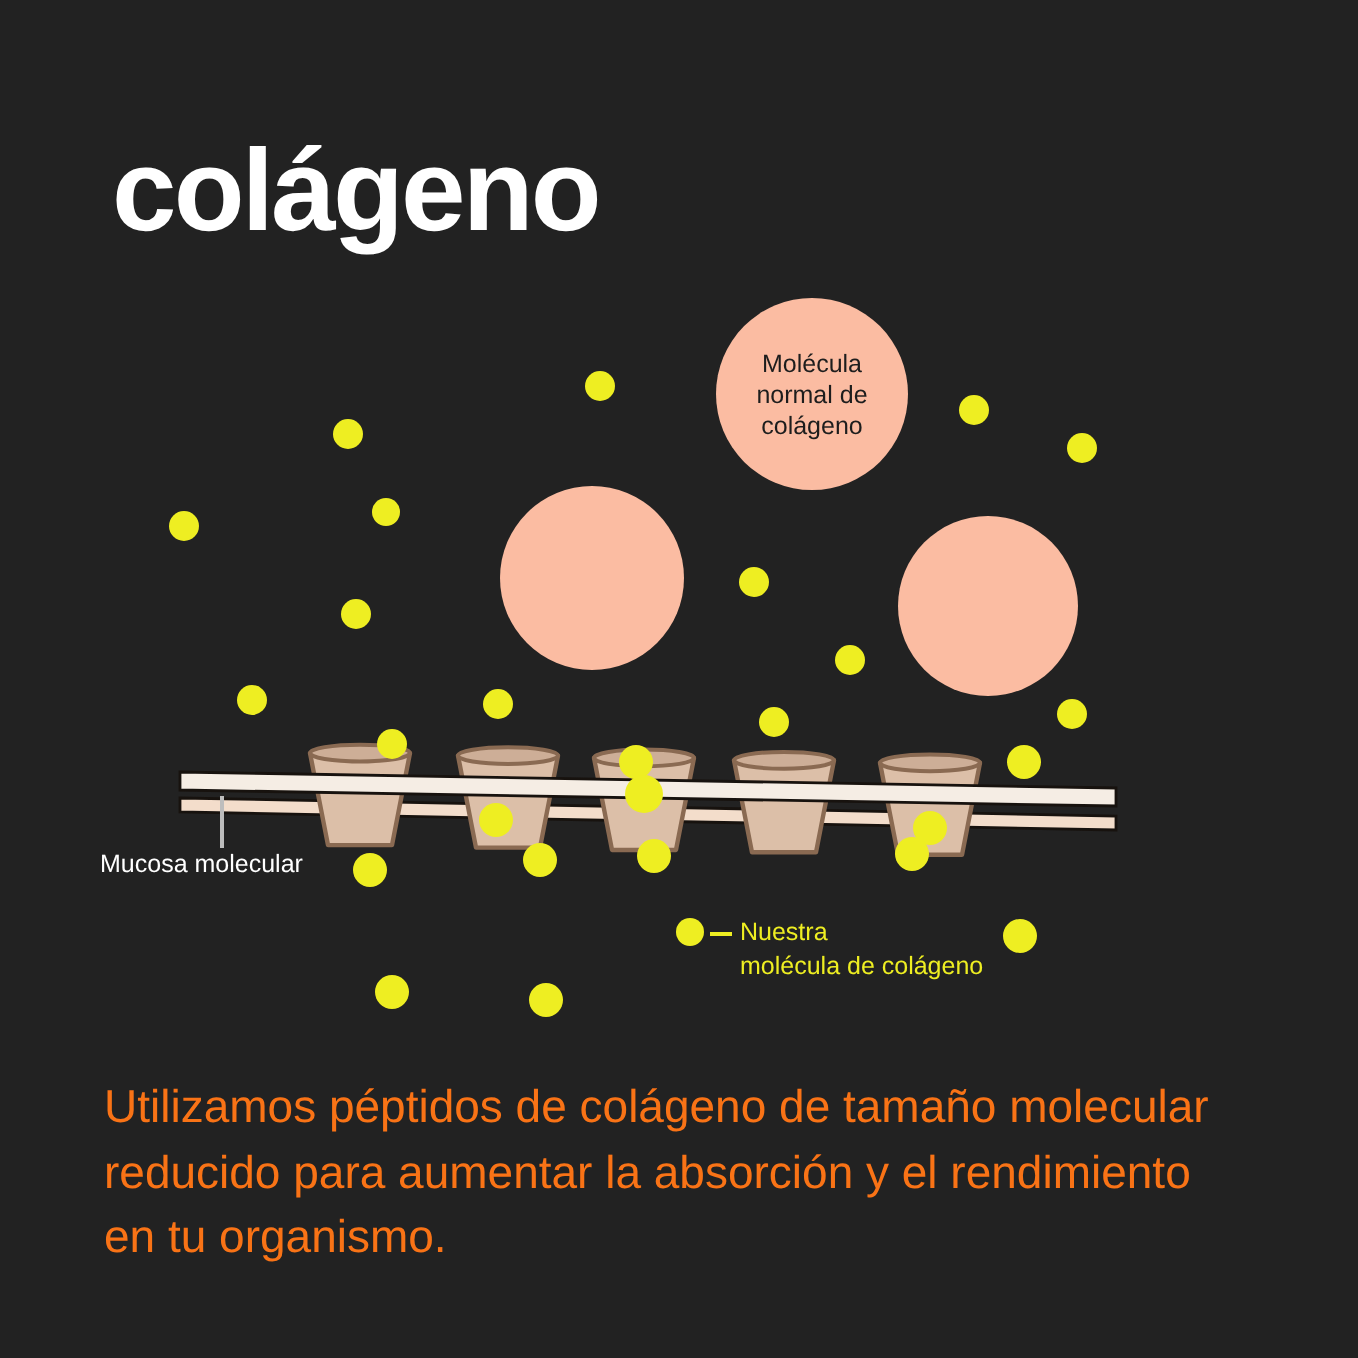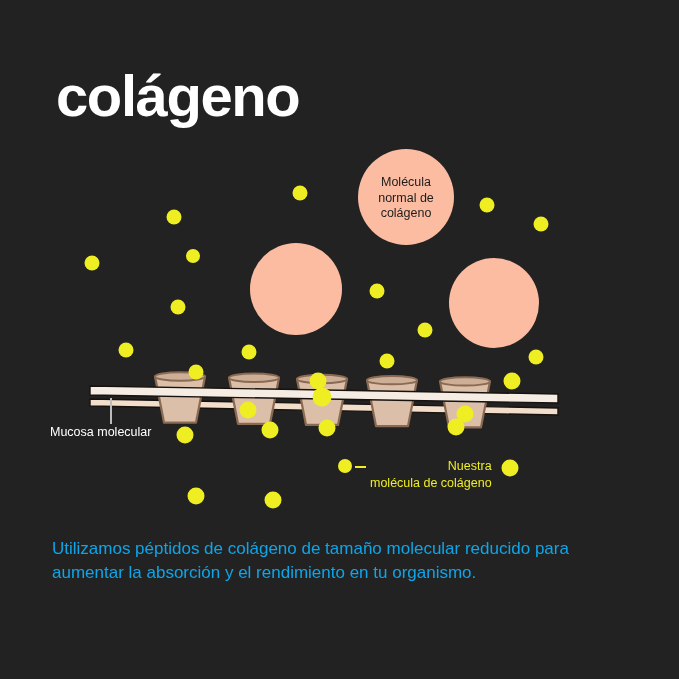--- a/index.html
+++ b/index.html
@@ -64,21 +64,20 @@
   }
 
   
   #legend {
     position: absolute;
     left: 338px;
     top: 458px;
     display: flex;
     align-items: flex-start;
     gap: 0px;
-    text-align: right;
   }
   #legend-dot {
     width: 14px;
     height: 14px;
     border-radius: 50%;
     background: #eeee22;
     flex: 0 0 auto;
     margin-top: 1px;
   }
   #legend-dash {
@@ -97,22 +96,22 @@
     white-space: pre-line;
     font-family: "Liberation Sans", sans-serif;
   }
 
   
   #caption {
     position: absolute;
     left: 52px;
     top: 537px;
     width: 560px;
-    color: #0ea5e9;
-    font-size: 17px;
+    color: #f97316;
+    font-size: 23px;
     line-height: 1.42;
     font-family: "Liberation Sans", sans-serif;
   }
 </style>
 </head>
 <body>
 
 <div id="stage">
 
   <div id="title">colágeno</div>

